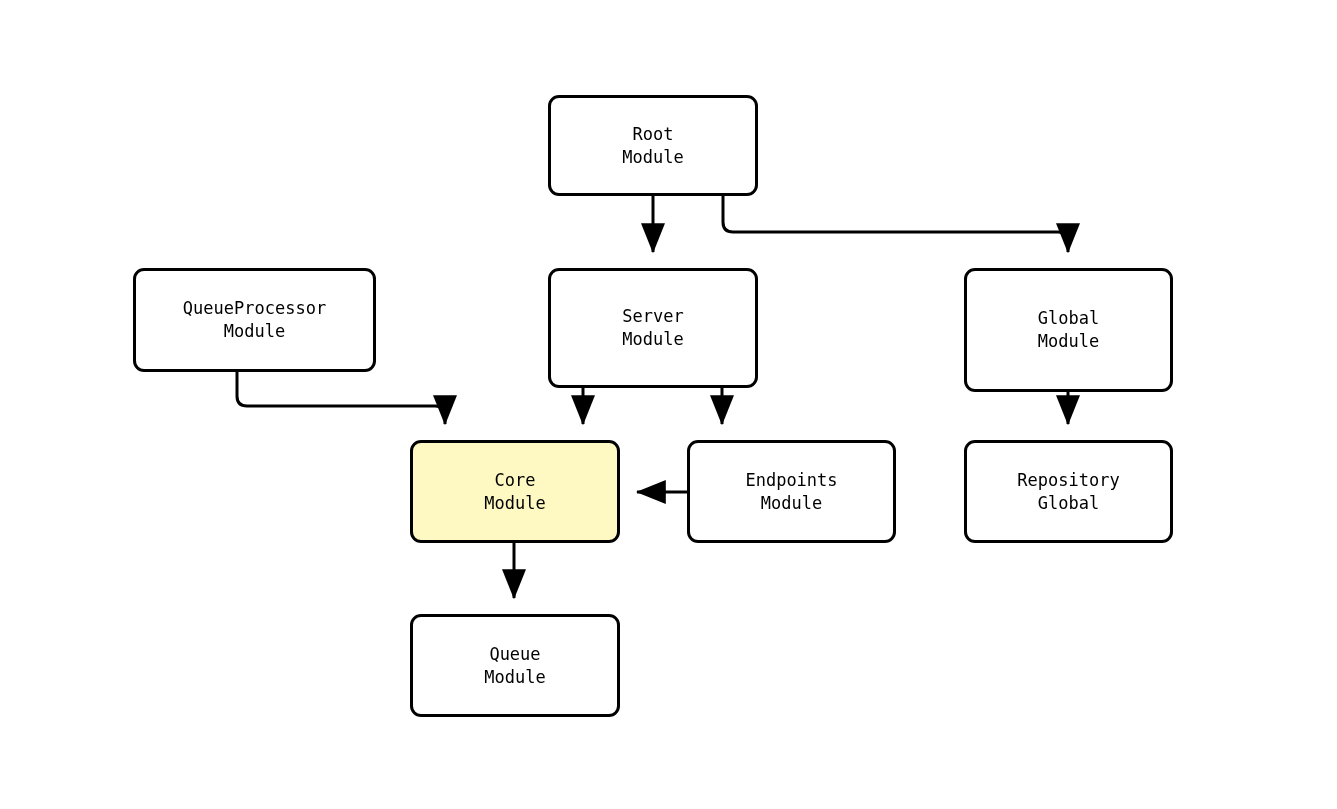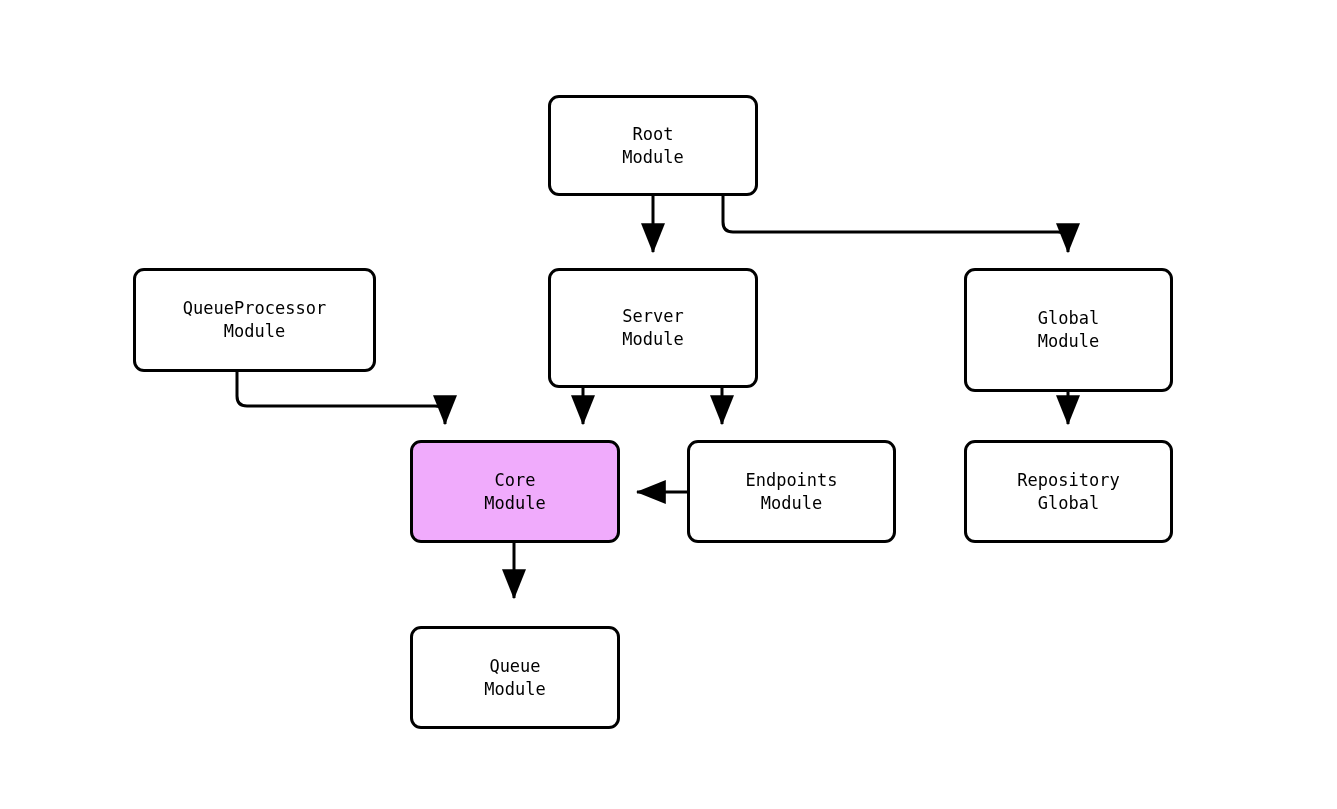--- a/index.html
+++ b/index.html
@@ -85,33 +85,33 @@
   <div class="node" style="left: 548px; top: 268px; width: 210px; height: 120px; border-color: rgb(0, 0, 0); background: rgb(255, 255, 255);">
     <div class="node-label">Server
 Module</div>
   </div>
 
   <div class="node" style="left: 964px; top: 268px; width: 209px; height: 124px; border-color: rgb(0, 0, 0); background: rgb(255, 255, 255);">
     <div class="node-label">Global
 Module</div>
   </div>
 
-  <div class="node" style="left: 410px; top: 440px; width: 210px; height: 103px; border-color: rgb(0, 0, 0); background: #f0abfc;">
+  <div class="node" style="left: 410px; top: 440px; width: 210px; height: 103px; border-color: rgb(0, 0, 0); background: #fef9c3;">
     <div class="node-label">Core
 Module</div>
   </div>
 
   <div class="node" style="left: 687px; top: 440px; width: 209px; height: 103px; border-color: rgb(0, 0, 0); background: rgb(255, 255, 255);">
     <div class="node-label">Endpoints
 Module</div>
   </div>
 
   <div class="node" style="left: 964px; top: 440px; width: 209px; height: 103px; border-color: rgb(0, 0, 0); background: rgb(255, 255, 255);">
     <div class="node-label">Repository
 Global</div>
   </div>
 
-  <div class="node" style="left: 410px; top: 614px; width: 210px; height: 103px; border-color: rgb(0, 0, 0); background: rgb(255, 255, 255); margin-top: 12px;">
+  <div class="node" style="left: 410px; top: 614px; width: 210px; height: 103px; border-color: rgb(0, 0, 0); background: rgb(255, 255, 255);">
     <div class="node-label">Queue
 Module</div>
   </div>
 
 </div>
 
 </body></html>

